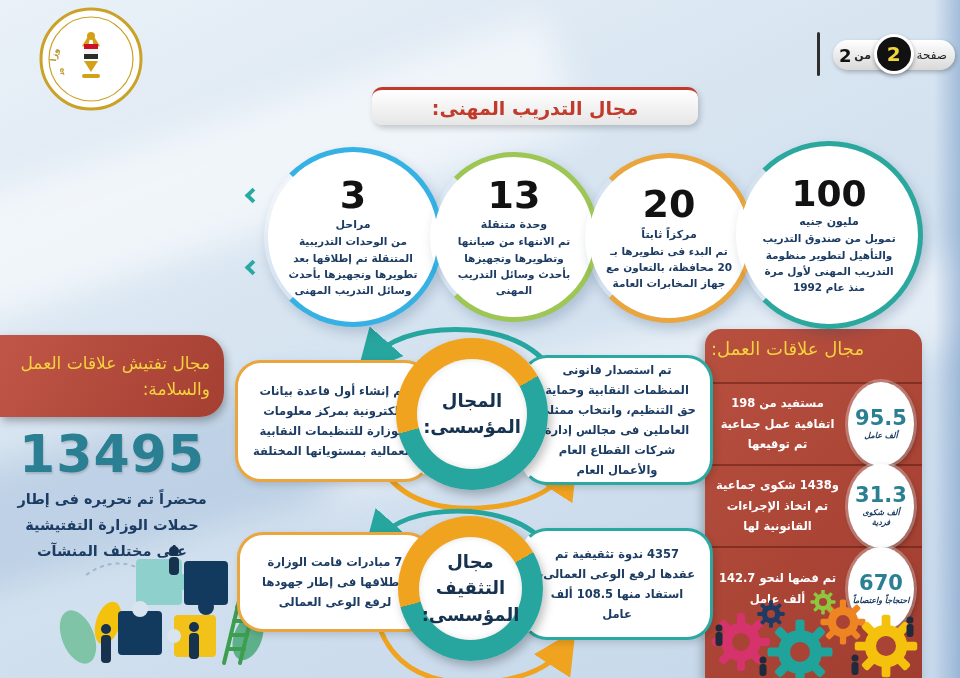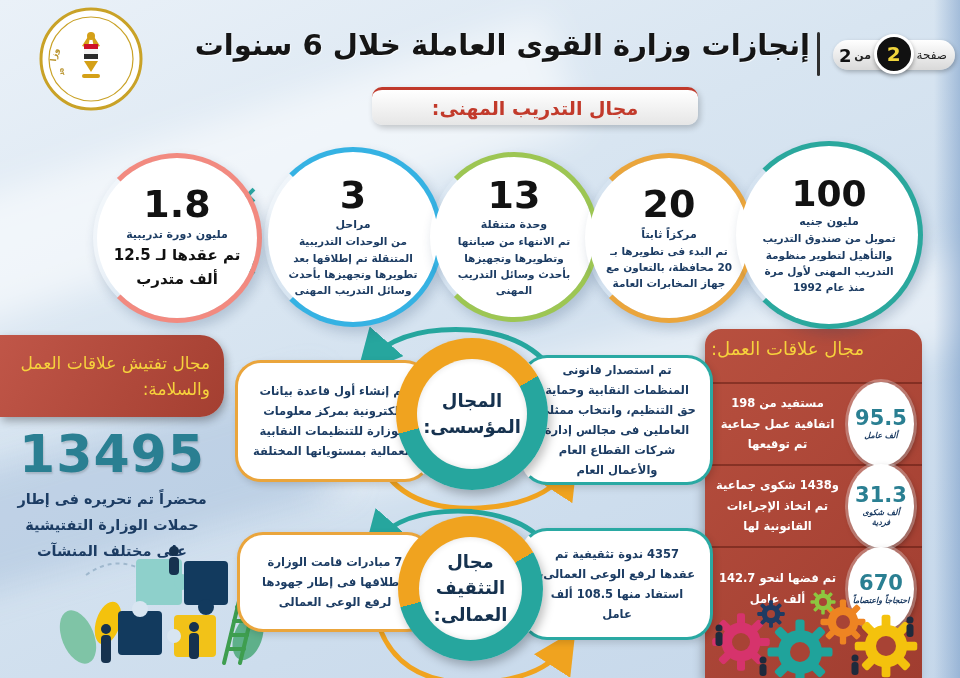--- a/index.html
+++ b/index.html
@@ -154,21 +154,20 @@
       <polygon points="53,26 62,40 56,42" fill="#d4a017"></polygon>
       <circle cx="53" cy="30" r="4" fill="#d4a017"></circle>
       <rect x="46" y="38" width="14" height="5" fill="#ce1126"></rect>
       <rect x="46" y="43" width="14" height="5" fill="#f4f4f4"></rect>
       <rect x="46" y="48" width="14" height="5" fill="#2b2b2b"></rect>
       <polygon points="46,55 60,55 53,66" fill="#d4a017"></polygon>
       <rect x="44" y="68" width="18" height="4" rx="2" fill="#d4a017"></rect>
     </g>
   </svg>
 
-  <div class="page-title">إنجازات وزارة القوى العاملة خلال 6 سنوات</div>
   <div class="title-bar"></div>
 
   <div class="page-badge">
     <span class="pword">صفحة</span>
     <span class="pnum-circle">
       <span>2</span>
     </span>
     <span class="ofword">من</span>
     <span class="ptotal">2</span>
   </div>
@@ -190,25 +189,20 @@
   <div class="circ circ2">
     <div class="num">13</div>
     <div class="unit">وحدة متنقلة</div>
     <div class="desc">تم الانتهاء من صيانتها وتطويرها وتجهيزها بأحدث وسائل التدريب المهنى</div>
   </div>
   <div class="circ circ3">
     <div class="num">3</div>
     <div class="unit">مراحل</div>
     <div class="desc">من الوحدات التدريبية المتنقلة تم إطلاقها بعد تطويرها وتجهيزها بأحدث وسائل التدريب المهنى</div>
   </div>
-  <div class="circ circ4">
-    <div class="num">1.8</div>
-    <div class="unit">مليون دورة تدريبية</div>
-    <div class="desc">تم عقدها لـ 12.5 ألف متدرب</div>
-  </div>
   <span class="chev chevA"></span>
   <span class="chev chevB"></span>
 
   <div class="ribbon">
     <span>مجال تفتيش علاقات العمل والسلامة:</span>
   </div>
   <div class="insp-number">13495</div>
   <div class="insp-text">محضراً تم تحريره فى إطار حملات الوزارة التفتيشية على مختلف المنشآت</div>
 
   <svg class="arrows ar1" width="280" height="200" viewBox="0 0 280 200">
@@ -229,21 +223,21 @@
     <path d="M238 100 Q230 20 140 12 Q70 8 40 42" fill="none" stroke="#26a69e" stroke-width="5" stroke-linecap="round" marker-end="url(#mT)"></path>
     <path d="M40 122 Q60 195 150 190 Q215 186 237 152" fill="none" stroke="#f0a31f" stroke-width="5" stroke-linecap="round" marker-end="url(#mO)"></path>
   </svg>
   <div class="bubble bub-right r2-right">
     <span>4357 ندوة تثقيفية تم عقدها لرفع الوعى العمالى، استفاد منها 108.5 ألف عامل</span>
   </div>
   <div class="bubble bub-left r2-left">
     <span>7 مبادرات قامت الوزارة بإطلاقها فى إطار جهودها لرفع الوعى العمالى</span>
   </div>
   <div class="proc-circle pc2">
-    <div class="proc-inner">مجال التثقيف العمالى:</div>
+    <div class="proc-inner">مجال التثقيف المؤسسى:</div>
   </div>
 
   <div class="panel">
     <div class="panel-title">مجال علاقات العمل:</div>
 
     <div class="lr-stat divided">
       <div class="stat-bubble">
         <div class="stat-number">95.5</div>
         <div class="stat-unit">ألف عامل</div>
       </div>

